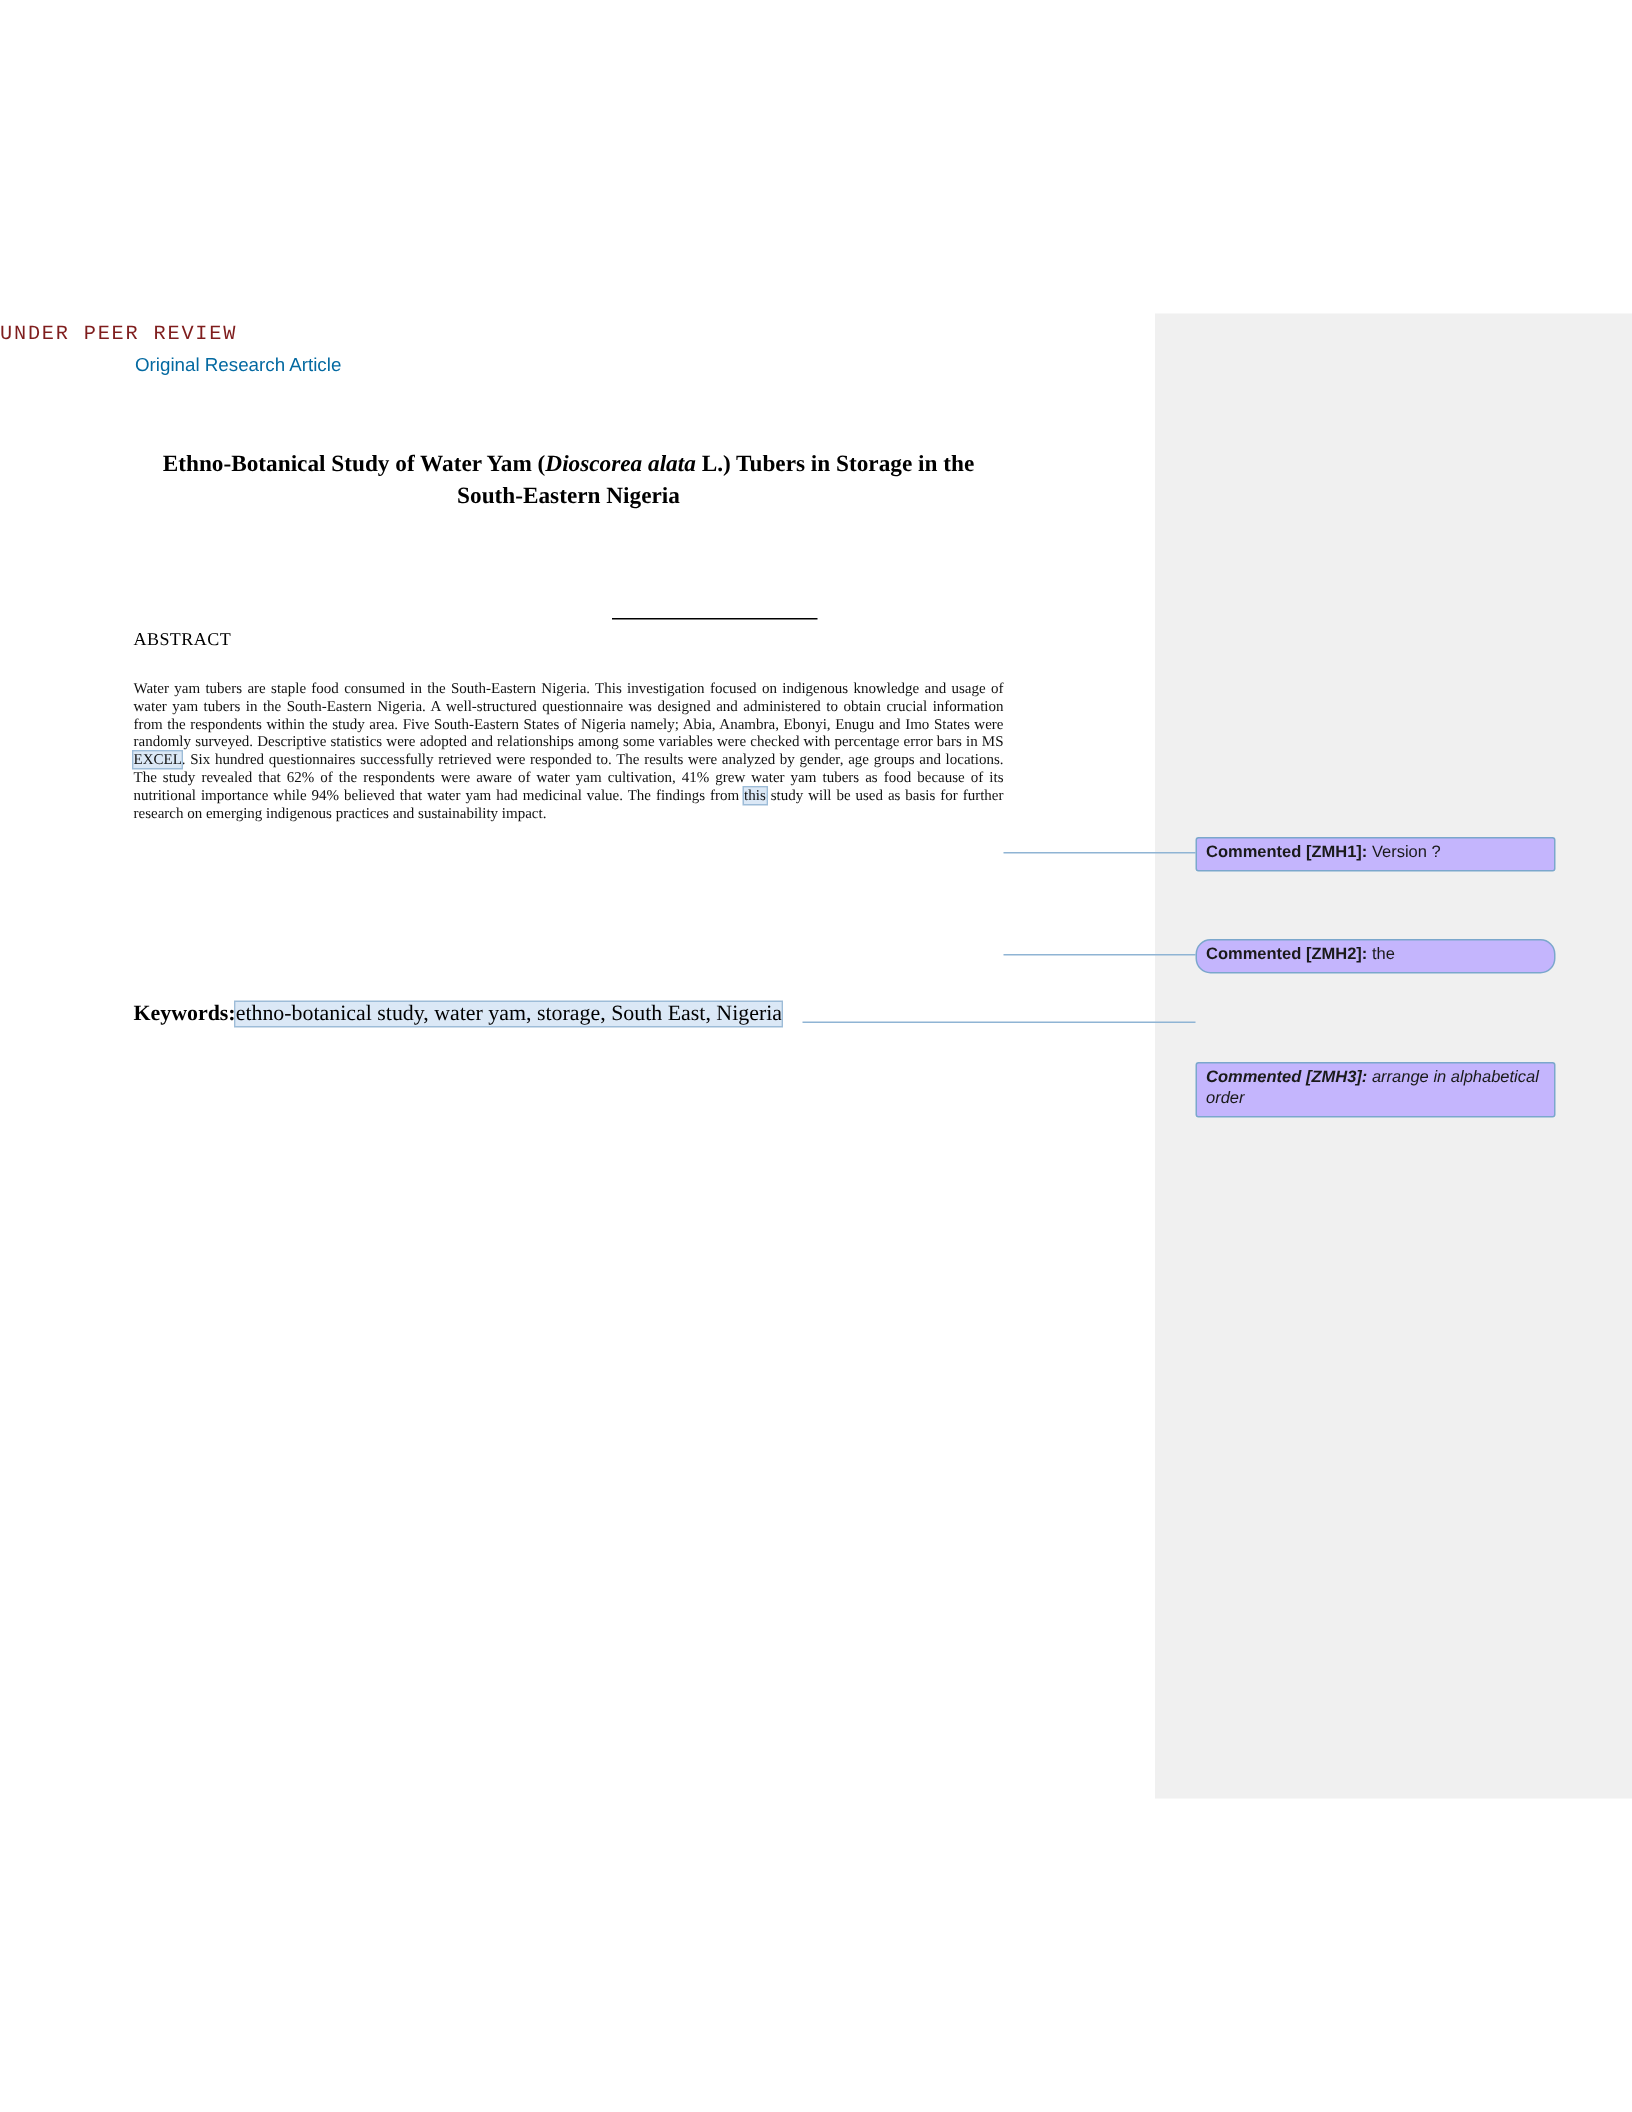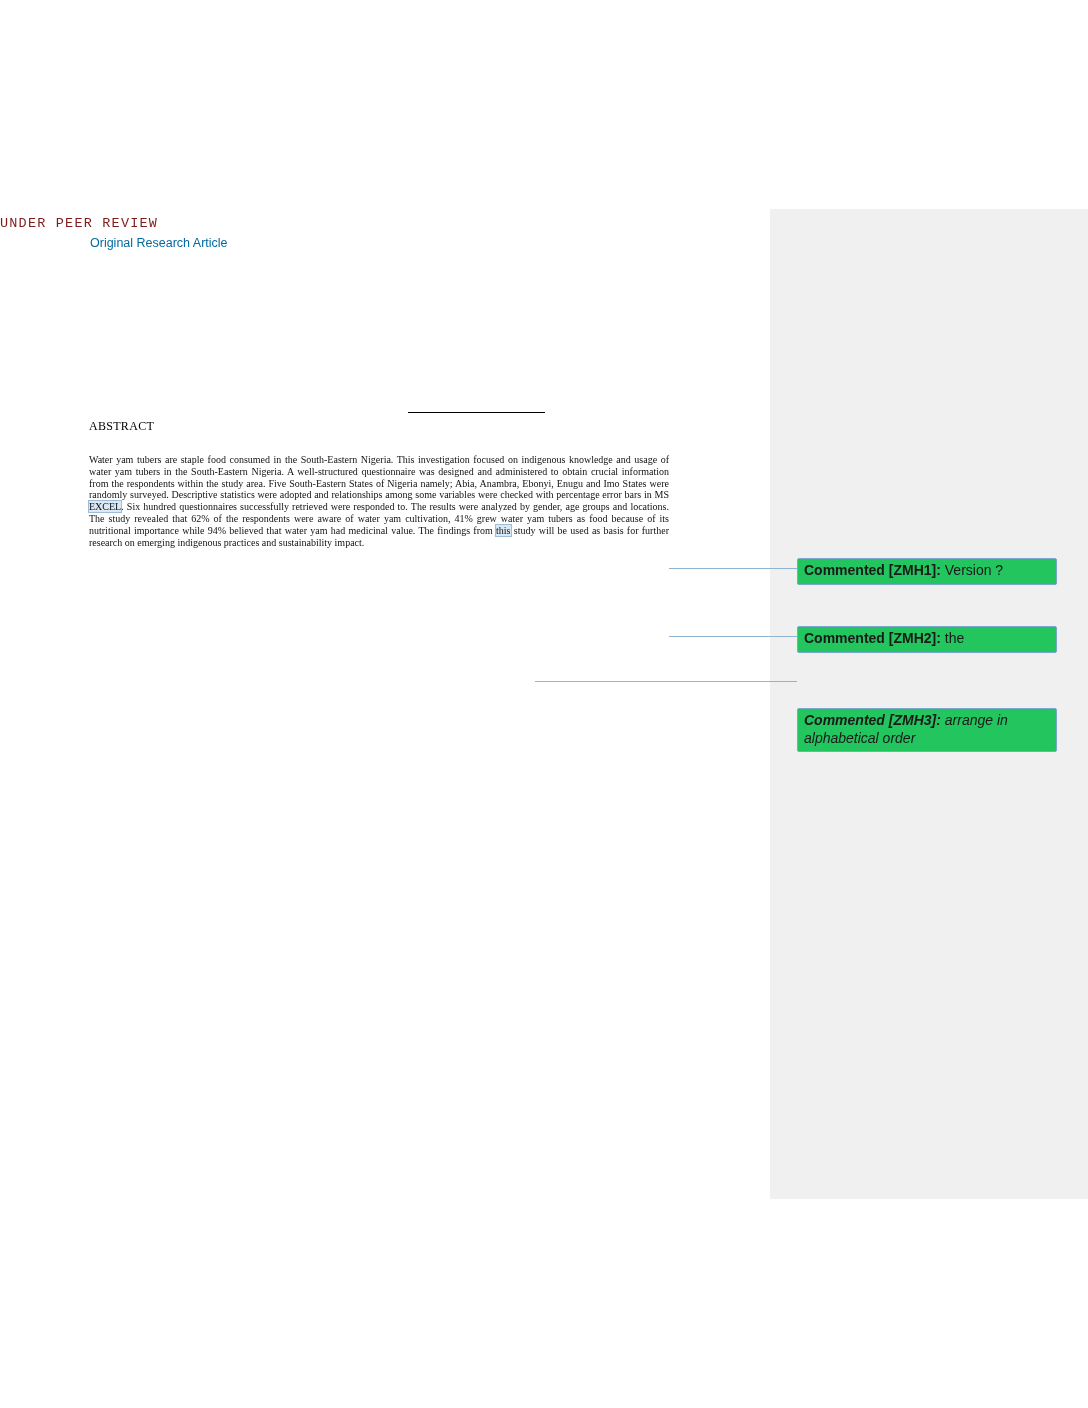--- a/index.html
+++ b/index.html
@@ -109,66 +109,72 @@
   #keywords .kw-label { font-weight: bold; }
   .hl-box {
     background: #dbe8f6;
     outline: 1px solid #9dbcd8;
   }
 
   
   .comment {
     position: absolute;
     left: 797px;
-    width: 260px;
+    width: 240px;
     min-height: 19px;
-    background: #22c55e;
+    background: #c4b5fd;
     border: 1px solid #7ba7cc;
     border-radius: 2px;
     font-family: "Liberation Sans", sans-serif;
-    font-size: 14px;
+    font-size: 11px;
     color: #1a1a1a;
     padding: 3px 6px 4px 6px;
     box-sizing: border-box;
     line-height: 1.25;
   }
   .comment .tag {
     font-weight: bold;
   }
   #comment-1 { top: 558px; }
-  #comment-2 { top: 626px; }
+  #comment-2 { top: 626px; border-radius: 10px; }
   #comment-3 { top: 708px; font-style: italic; }
 
   
   .connector {
     position: absolute;
     height: 0;
     border-top: 1px solid #8fb4d4;
   }
 </style>
 </head>
 <body>
 
 <div id="page">
 
   <div id="comment-margin"></div>
 
   <div id="running-header">UNDER PEER REVIEW</div>
 
   <div id="article-type">Original Research Article</div>
 
+  <div id="doc-title">
+    <span>Ethno-Botanical Study of Water Yam (</span><span class="ital">Dioscorea alata</span><span> L.) Tubers in Storage in the South-Eastern Nigeria</span>
+  </div>
 
   <div id="rule"></div>
 
   <div id="abstract-heading">ABSTRACT</div>
 
   <div id="abstract-body">
     <span>Water yam tubers are staple food consumed in the South-Eastern Nigeria. This investigation focused on indigenous knowledge and usage of water yam tubers in the South-Eastern Nigeria. A well-structured questionnaire was designed and administered to obtain crucial information from the respondents within the study area. Five South-Eastern States of Nigeria namely; Abia, Anambra, Ebonyi, Enugu and Imo States were randomly surveyed. Descriptive statistics were adopted and relationships among some variables were checked with percentage error bars in MS </span><span class="hl-box">EXCEL</span><span>. Six hundred questionnaires successfully retrieved were responded to. The results were analyzed by gender, age groups and locations. The study revealed that 62% of the respondents were aware of water yam cultivation, 41% grew water yam tubers as food because of its nutritional importance while 94% believed that water yam had medicinal value. The findings from </span><span class="hl-box">this</span><span> study will be used as basis for further research on emerging indigenous practices and sustainability impact.</span>
   </div>
 
+  <div id="keywords">
+    <span class="kw-label">Keywords:</span><span class="hl-box">ethno-botanical study, water yam, storage, South East, Nigeria</span>
+  </div>
 
   <div class="connector" style="left:669px; top:568px; width:128px;"></div>
   <div class="connector" style="left:669px; top:636px; width:128px;"></div>
   <div class="connector" style="left:535px; top:681px; width:262px;"></div>
 
   <div class="comment" id="comment-1">
     <span class="tag">Commented [ZMH1]:</span><span> Version ?</span>
   </div>
 
   <div class="comment" id="comment-2">

